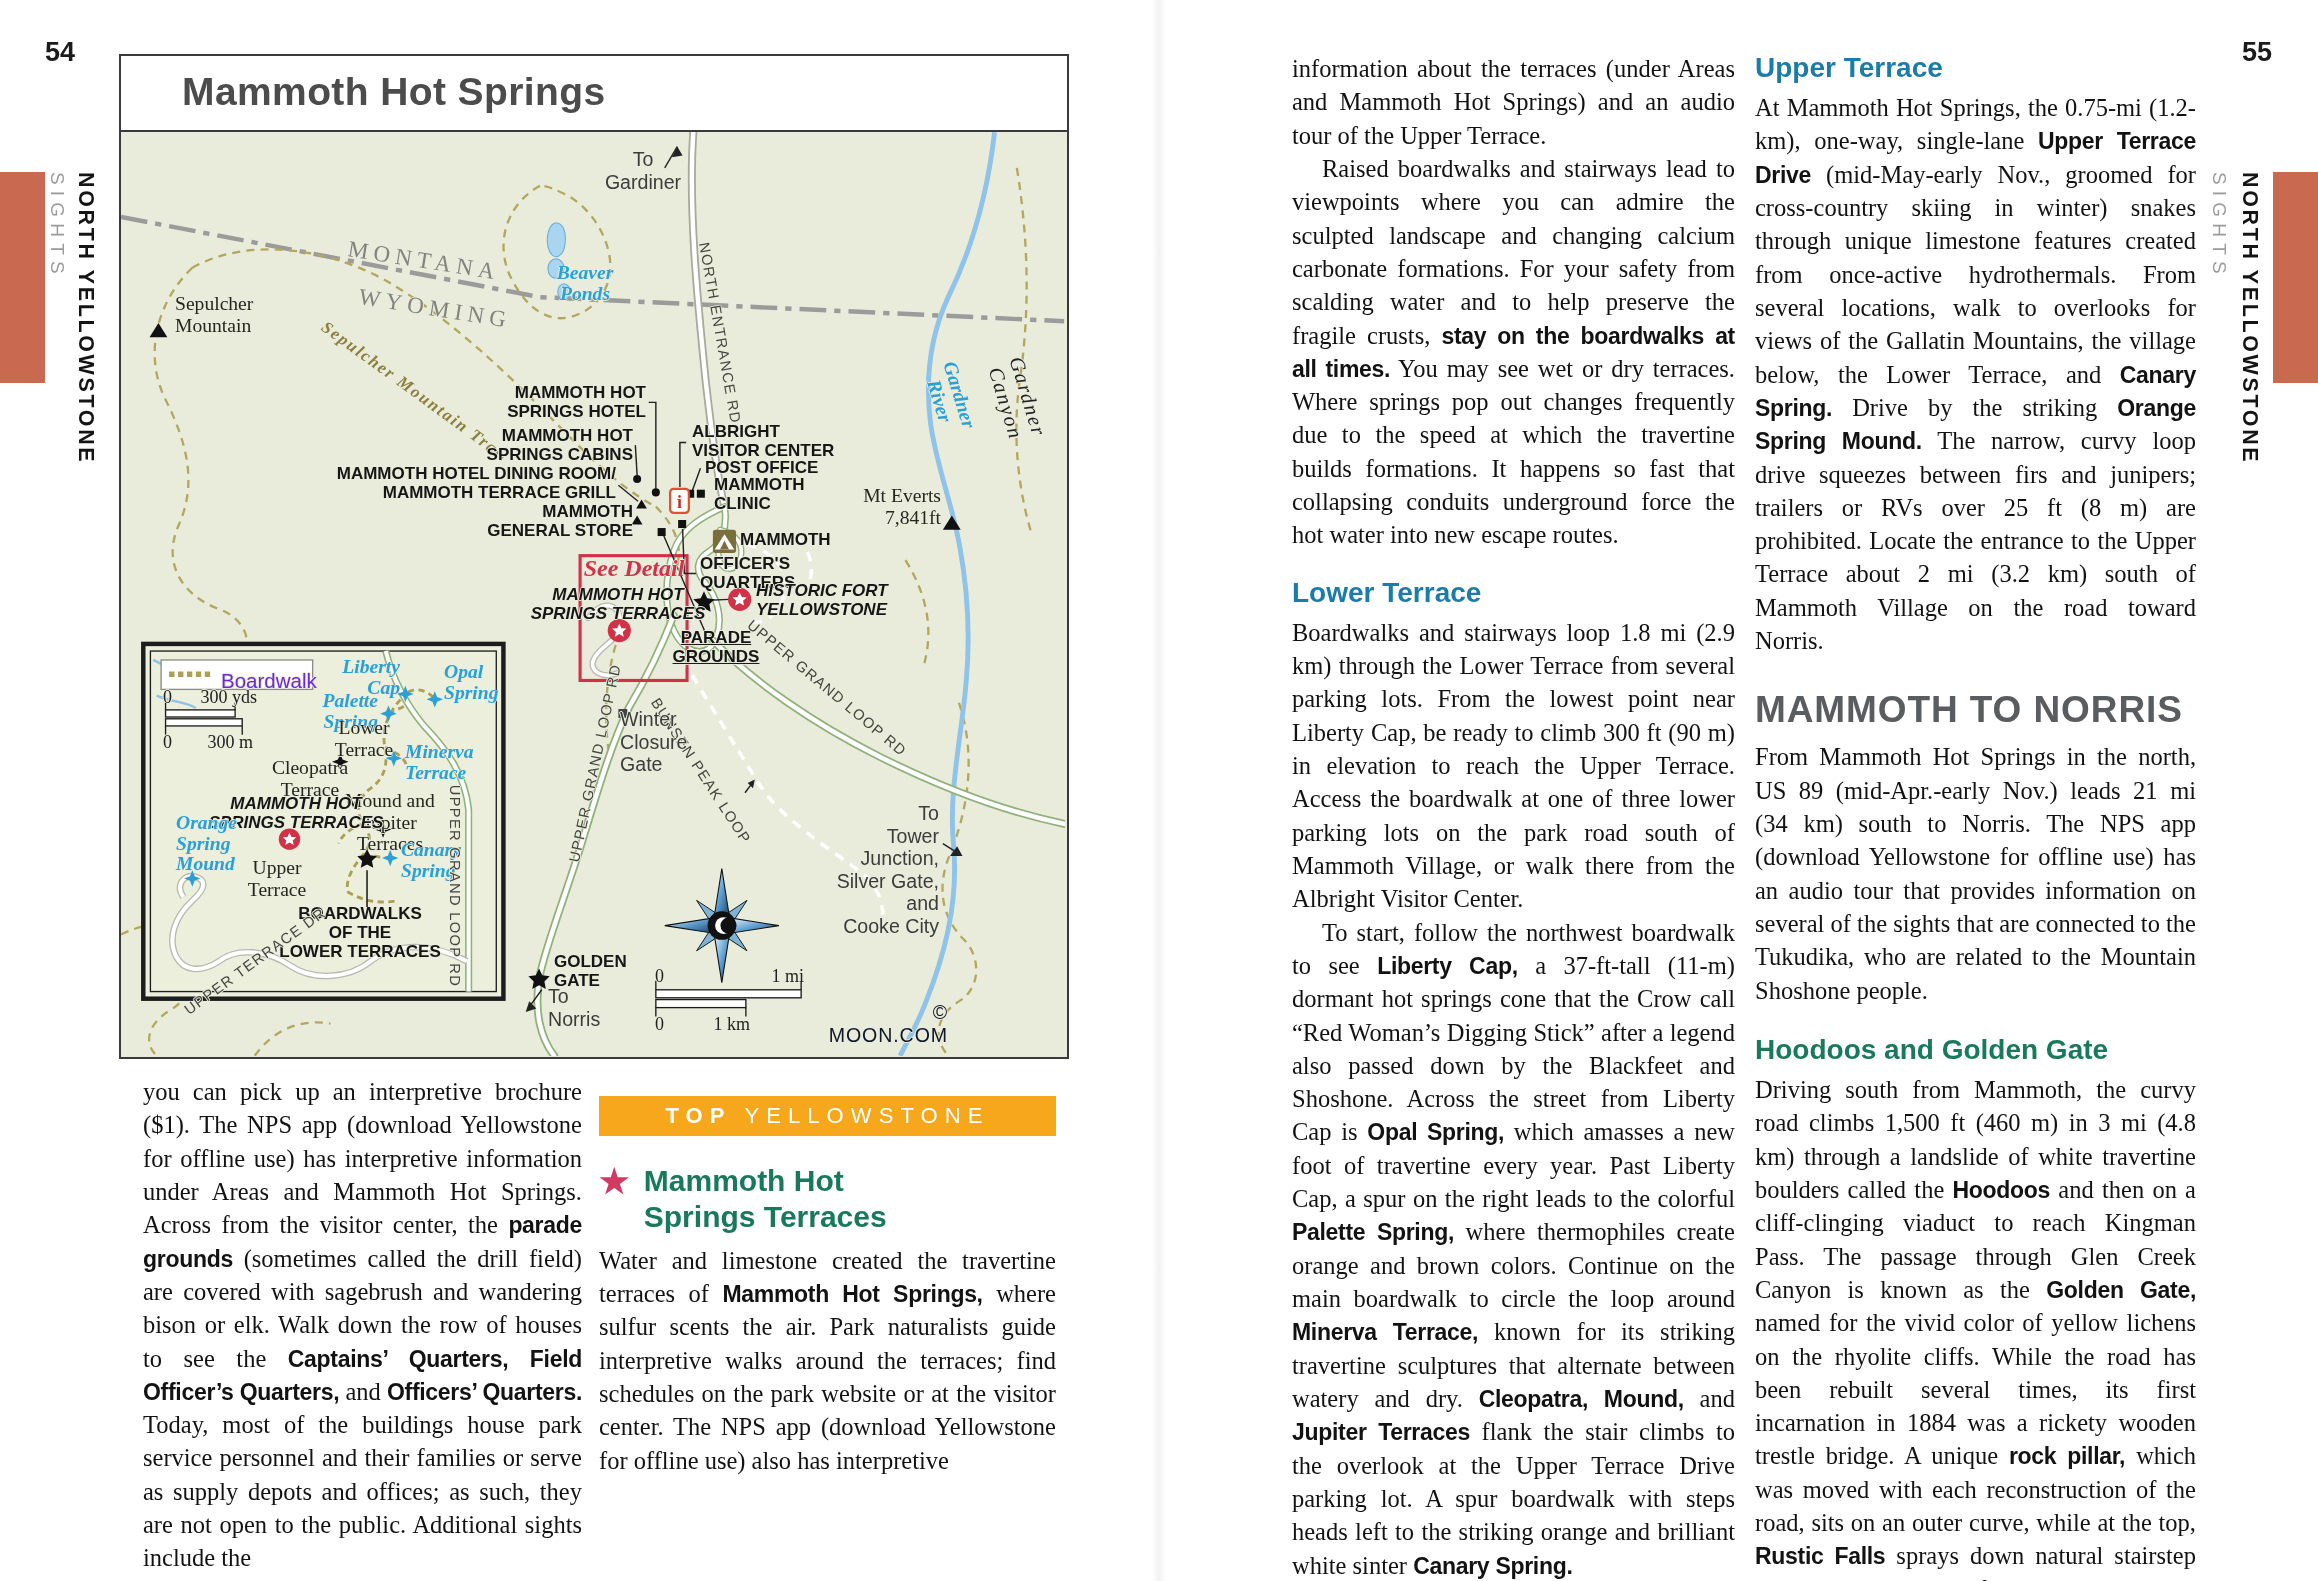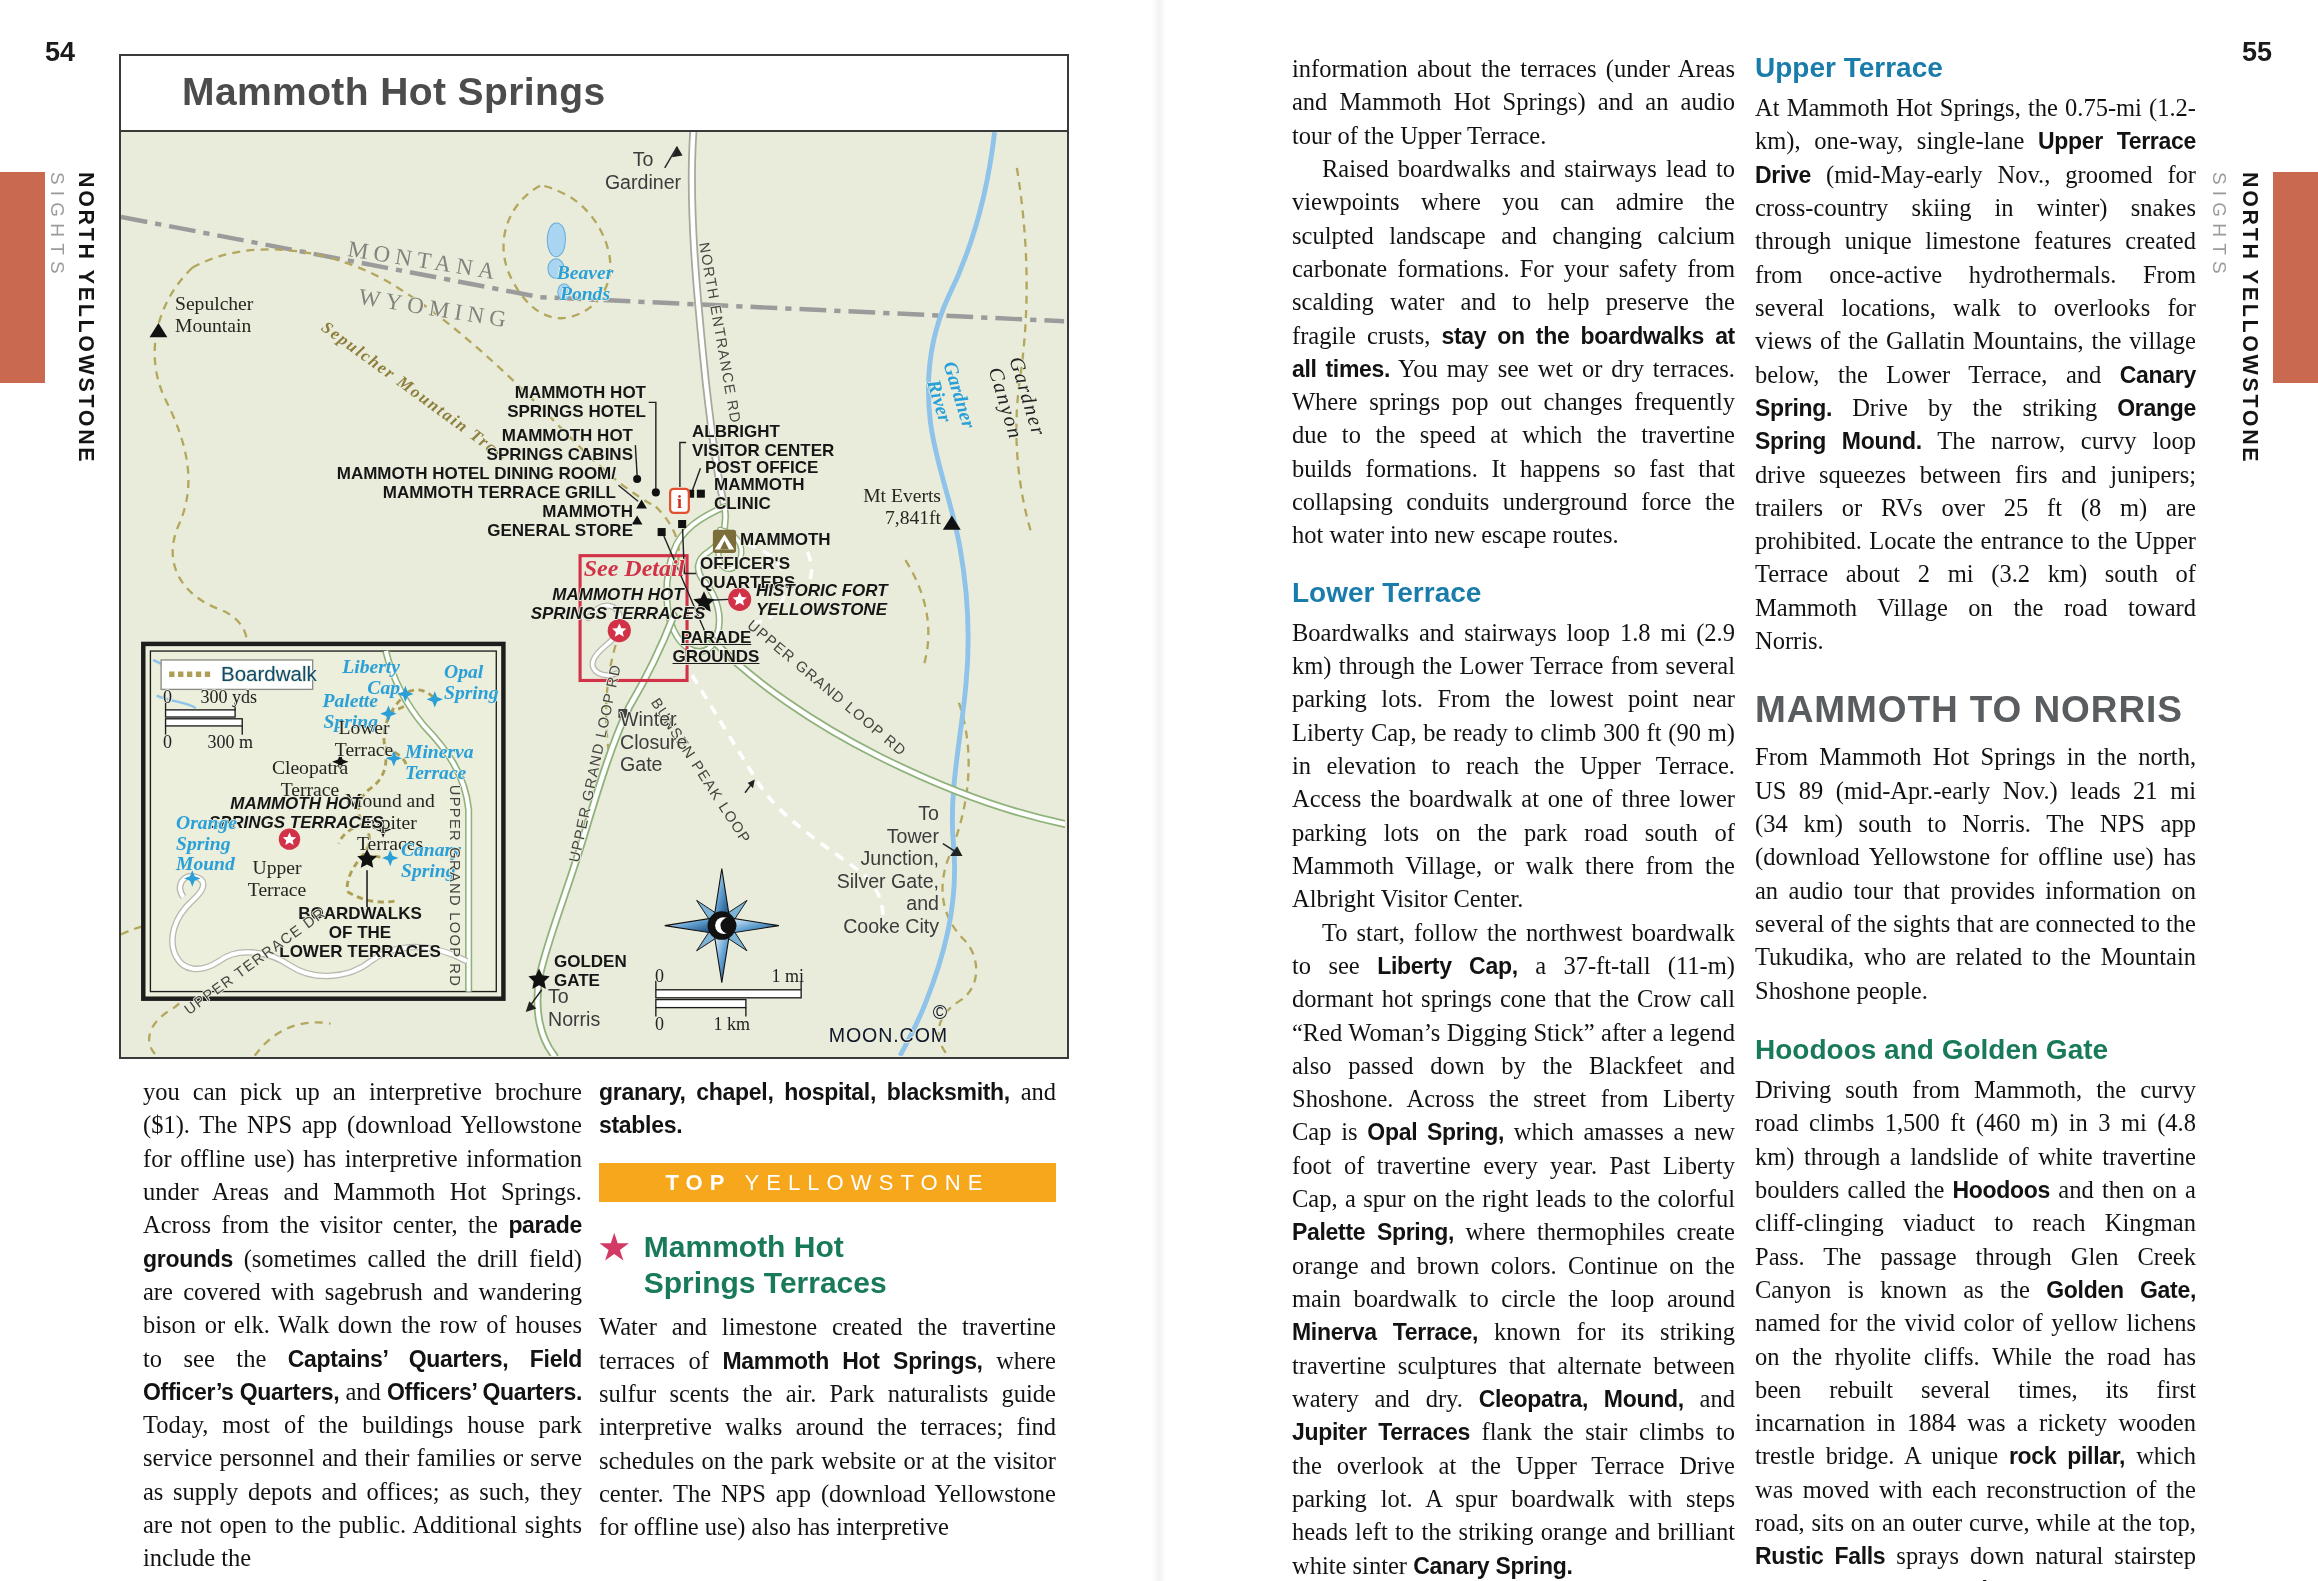--- a/index.html
+++ b/index.html
@@ -38,21 +38,21 @@
   .ter{font:19.6px/1.1 "Liberation Serif",serif;color:#26261f;}
   .ter-i{font:italic 20.5px/1.1 "Liberation Serif",serif;color:#222;letter-spacing:1.8px;}
   .wat{font:bold italic 19.6px/1.05 "Liberation Serif",serif;color:#2aa0d8;}
   .state{font:23px "Liberation Serif",serif;color:#83837d;letter-spacing:5.4px;}
   .road{font:14.7px "Liberation Sans",sans-serif;color:#45453f;letter-spacing:1.3px;white-space:nowrap;}
   .trail{font:bold italic 17px "Liberation Serif",serif;color:#8d7f3e;letter-spacing:1.8px;white-space:nowrap;}
   .note{font:19.6px/1.15 "Liberation Sans",sans-serif;color:#3c3c3c;}
   .detail{font:bold italic 24px "Liberation Serif",serif;color:#d23248;}
   .cr{font:19.6px "Liberation Sans",sans-serif;color:#0f172a;letter-spacing:0.9px;}
   .num{font:18px "Liberation Serif",serif;color:#222;}
-  .leg{font:20.5px "Liberation Sans",sans-serif;color:#0c4a6e;}
+  .leg{font:20.5px "Liberation Sans",sans-serif;color:#6d28d9;margin-top:7px;}
 
   
   .col{position:absolute;}
   #col-l1{left:143px;top:1075px;width:439px;}
   #col-l2{left:599px;top:1075px;width:457px;}
   #col-r1{left:1292px;top:52px;width:443px;}
   #col-r2{left:1755px;top:52px;width:441px;}
   .col p{font:24.5px/1.36 "Liberation Serif",serif;color:#121212;text-align:justify;margin:0;}
   .col p.pi{text-indent:30px;}
   .col strong{font-family:"Liberation Sans",sans-serif;font-weight:bold;font-size:23px;letter-spacing:-0.3px;}
@@ -386,21 +386,20 @@
           <div class="ml road" style="left: 134px; top: 829px; text-align: center; transform-origin: center center; transform: translate(-50%, -50%) rotate(-36deg);">UPPER TERRACE DR</div>
           <div class="ml road" style="left: 334px; top: 754px; text-align: center; transform-origin: center center; transform: translate(-50%, -50%) rotate(90deg);">UPPER GRAND LOOP RD</div>
         </div>
     </div>
   </div>
 
   <div class="col" id="col-l1">
       <p class="p">you can pick up an interpretive brochure ($1). The NPS app (download Yellowstone for offline use) has interpretive information under Areas and Mammoth Hot Springs. Across from the visitor center, the <strong>parade grounds</strong> (sometimes called the drill field) are covered with sagebrush and wandering bison or elk. Walk down the row of houses to see the <strong>Captains’ Quarters, Field Officer’s Quarters,</strong> and <strong>Officers’ Quarters.</strong> Today, most of the buildings house park service personnel and their families or serve as supply depots and offices; as such, they are not open to the public. Additional sights include the</p>
     </div>
   <div class="col" id="col-l2">
-      <p class="p"><strong>granary, chapel, hospital, blacksmith,</strong> and <strong>stables.</strong></p>
       <div class="banner"><span class="b-strong">TOP</span> <span class="b-light">YELLOWSTONE</span></div>
       <h2 class="h-star">
         <span class="star">★</span>
         <span class="h-star-text">Mammoth Hot<br>Springs Terraces</span>
       </h2>
       <p class="p">Water and limestone created the travertine terraces of <strong>Mammoth Hot Springs,</strong> where sulfur scents the air. Park naturalists guide interpretive walks around the terraces; find schedules on the park website or at the visitor center. The NPS app (download Yellowstone for offline use) also has interpretive</p>
     </div>
   <div class="col" id="col-r1">
       <p class="p">information about the terraces (under Areas and Mammoth Hot Springs) and an audio tour of the Upper Terrace.</p>
       <p class="pi">Raised boardwalks and stairways lead to viewpoints where you can admire the sculpted landscape and changing calcium carbonate formations. For your safety from scalding water and to help preserve the fragile crusts, <strong>stay on the boardwalks at all times.</strong> You may see wet or dry terraces. Where springs pop out changes frequently due to the speed at which the travertine builds formations. It happens so fast that collapsing conduits underground force the hot water into new escape routes.</p>

